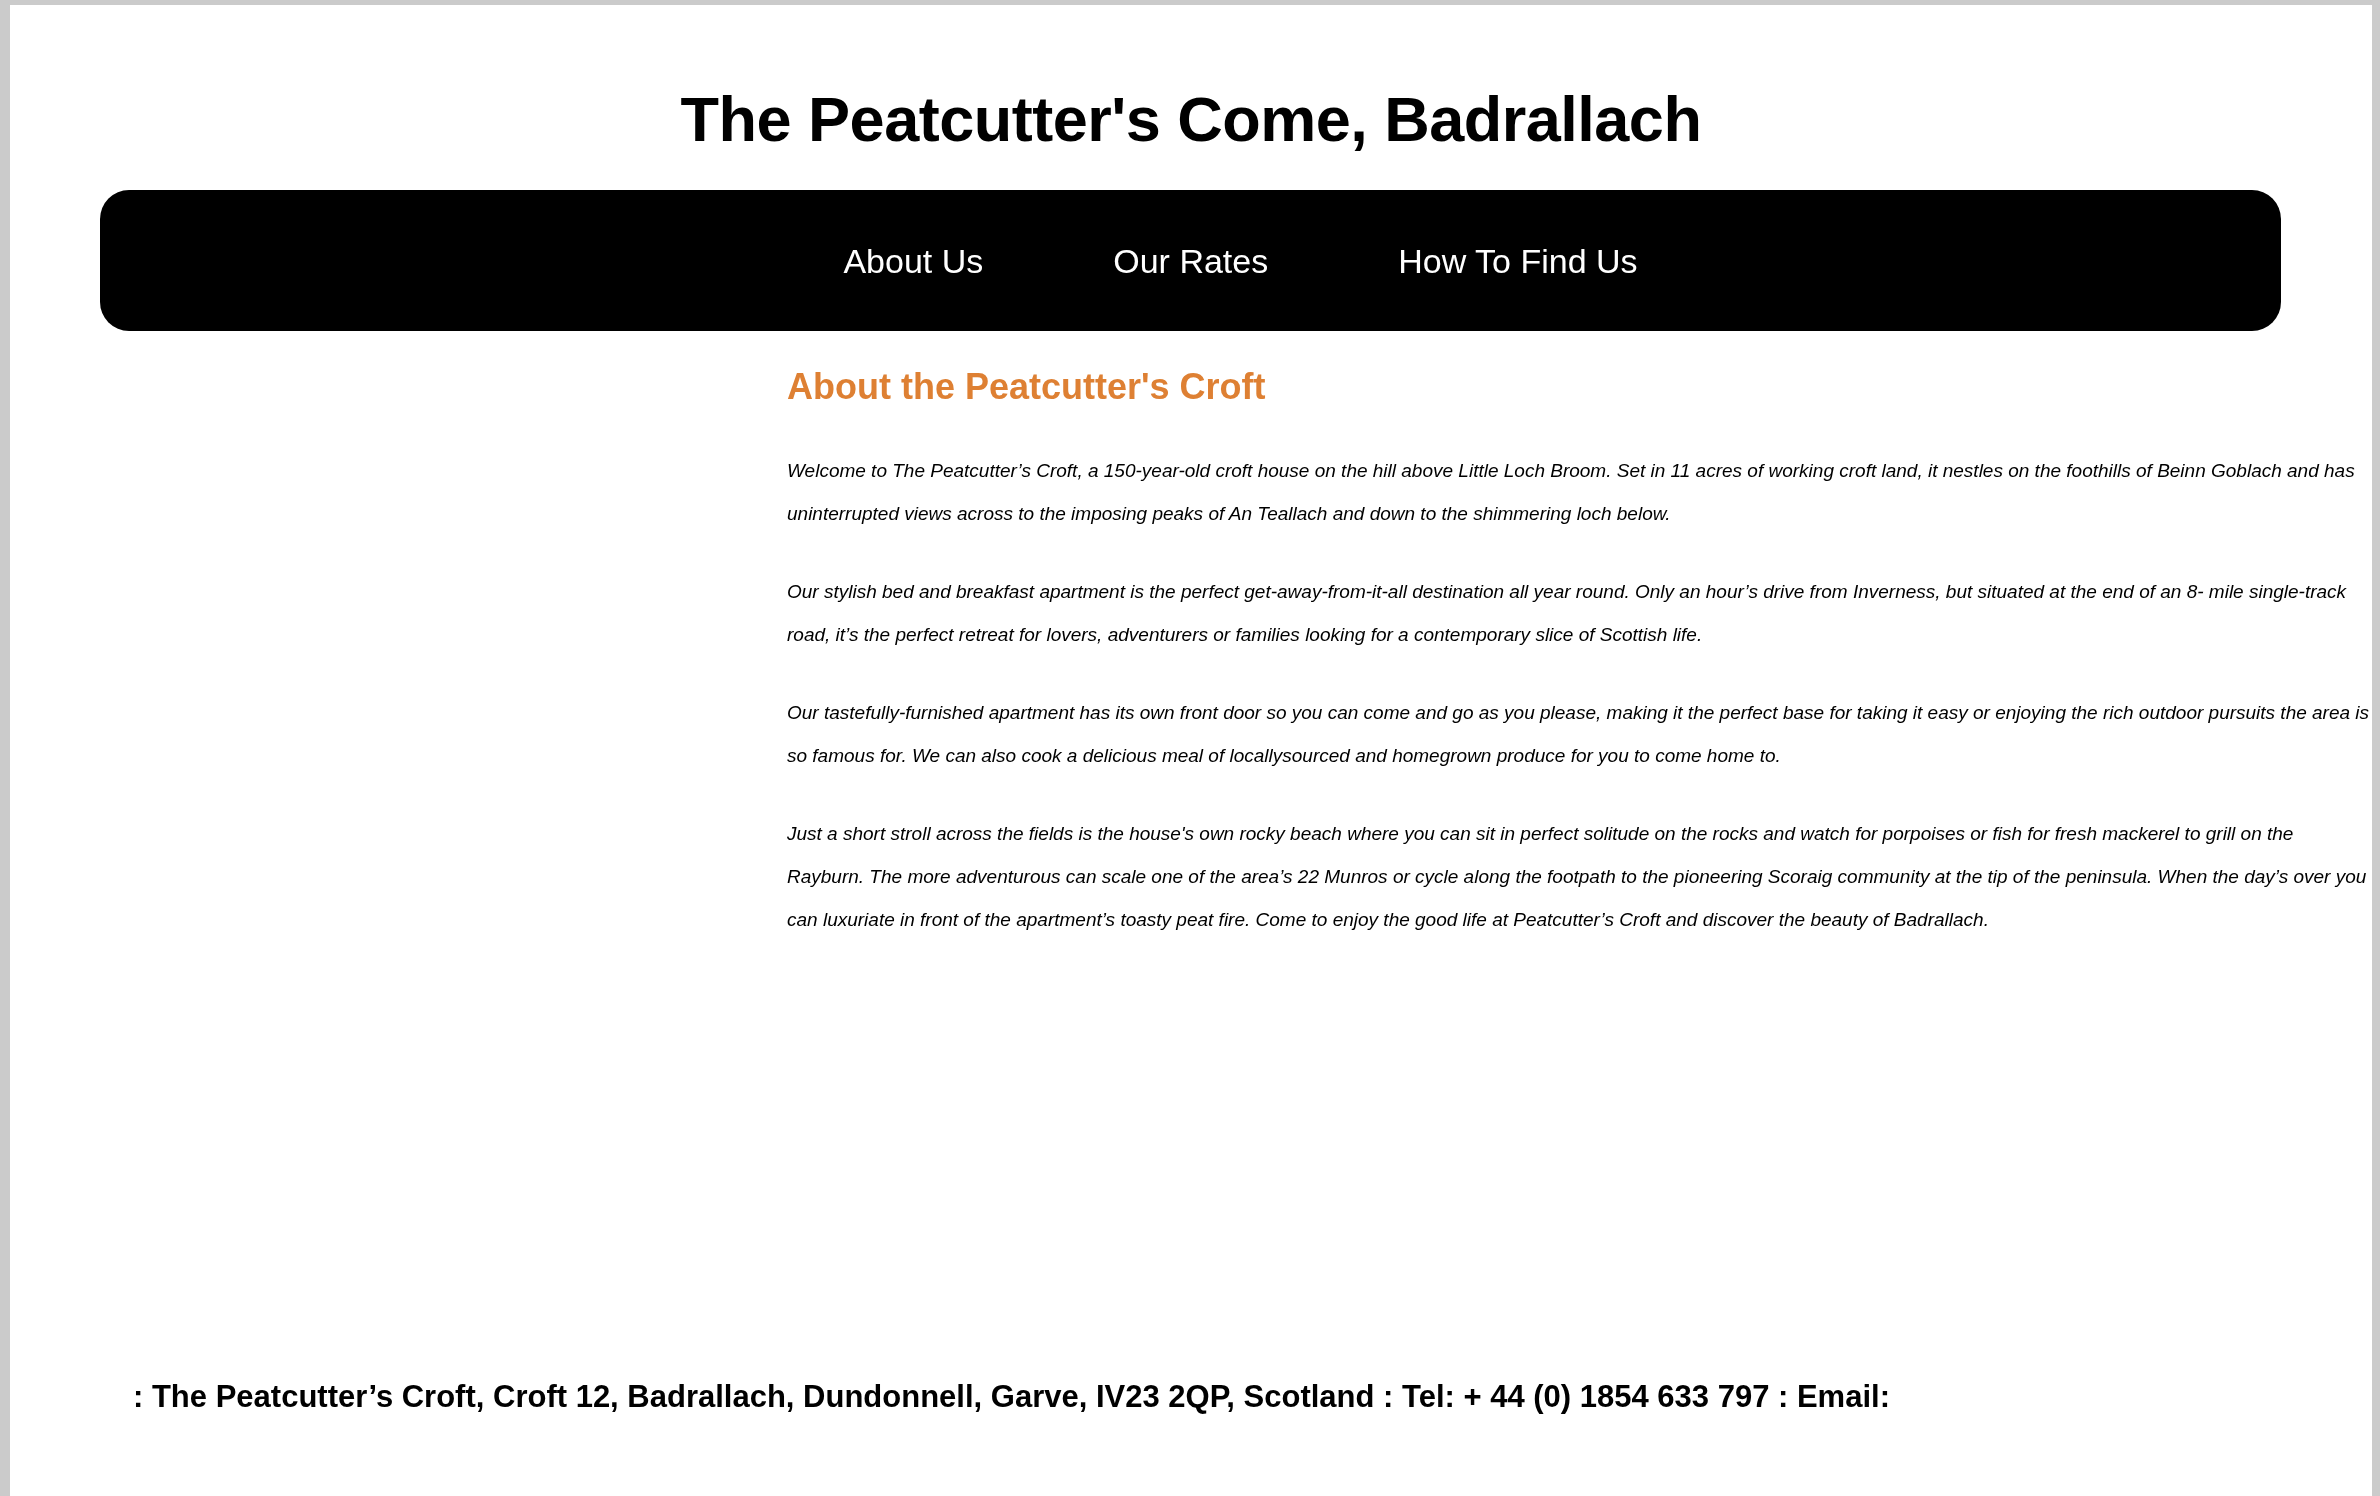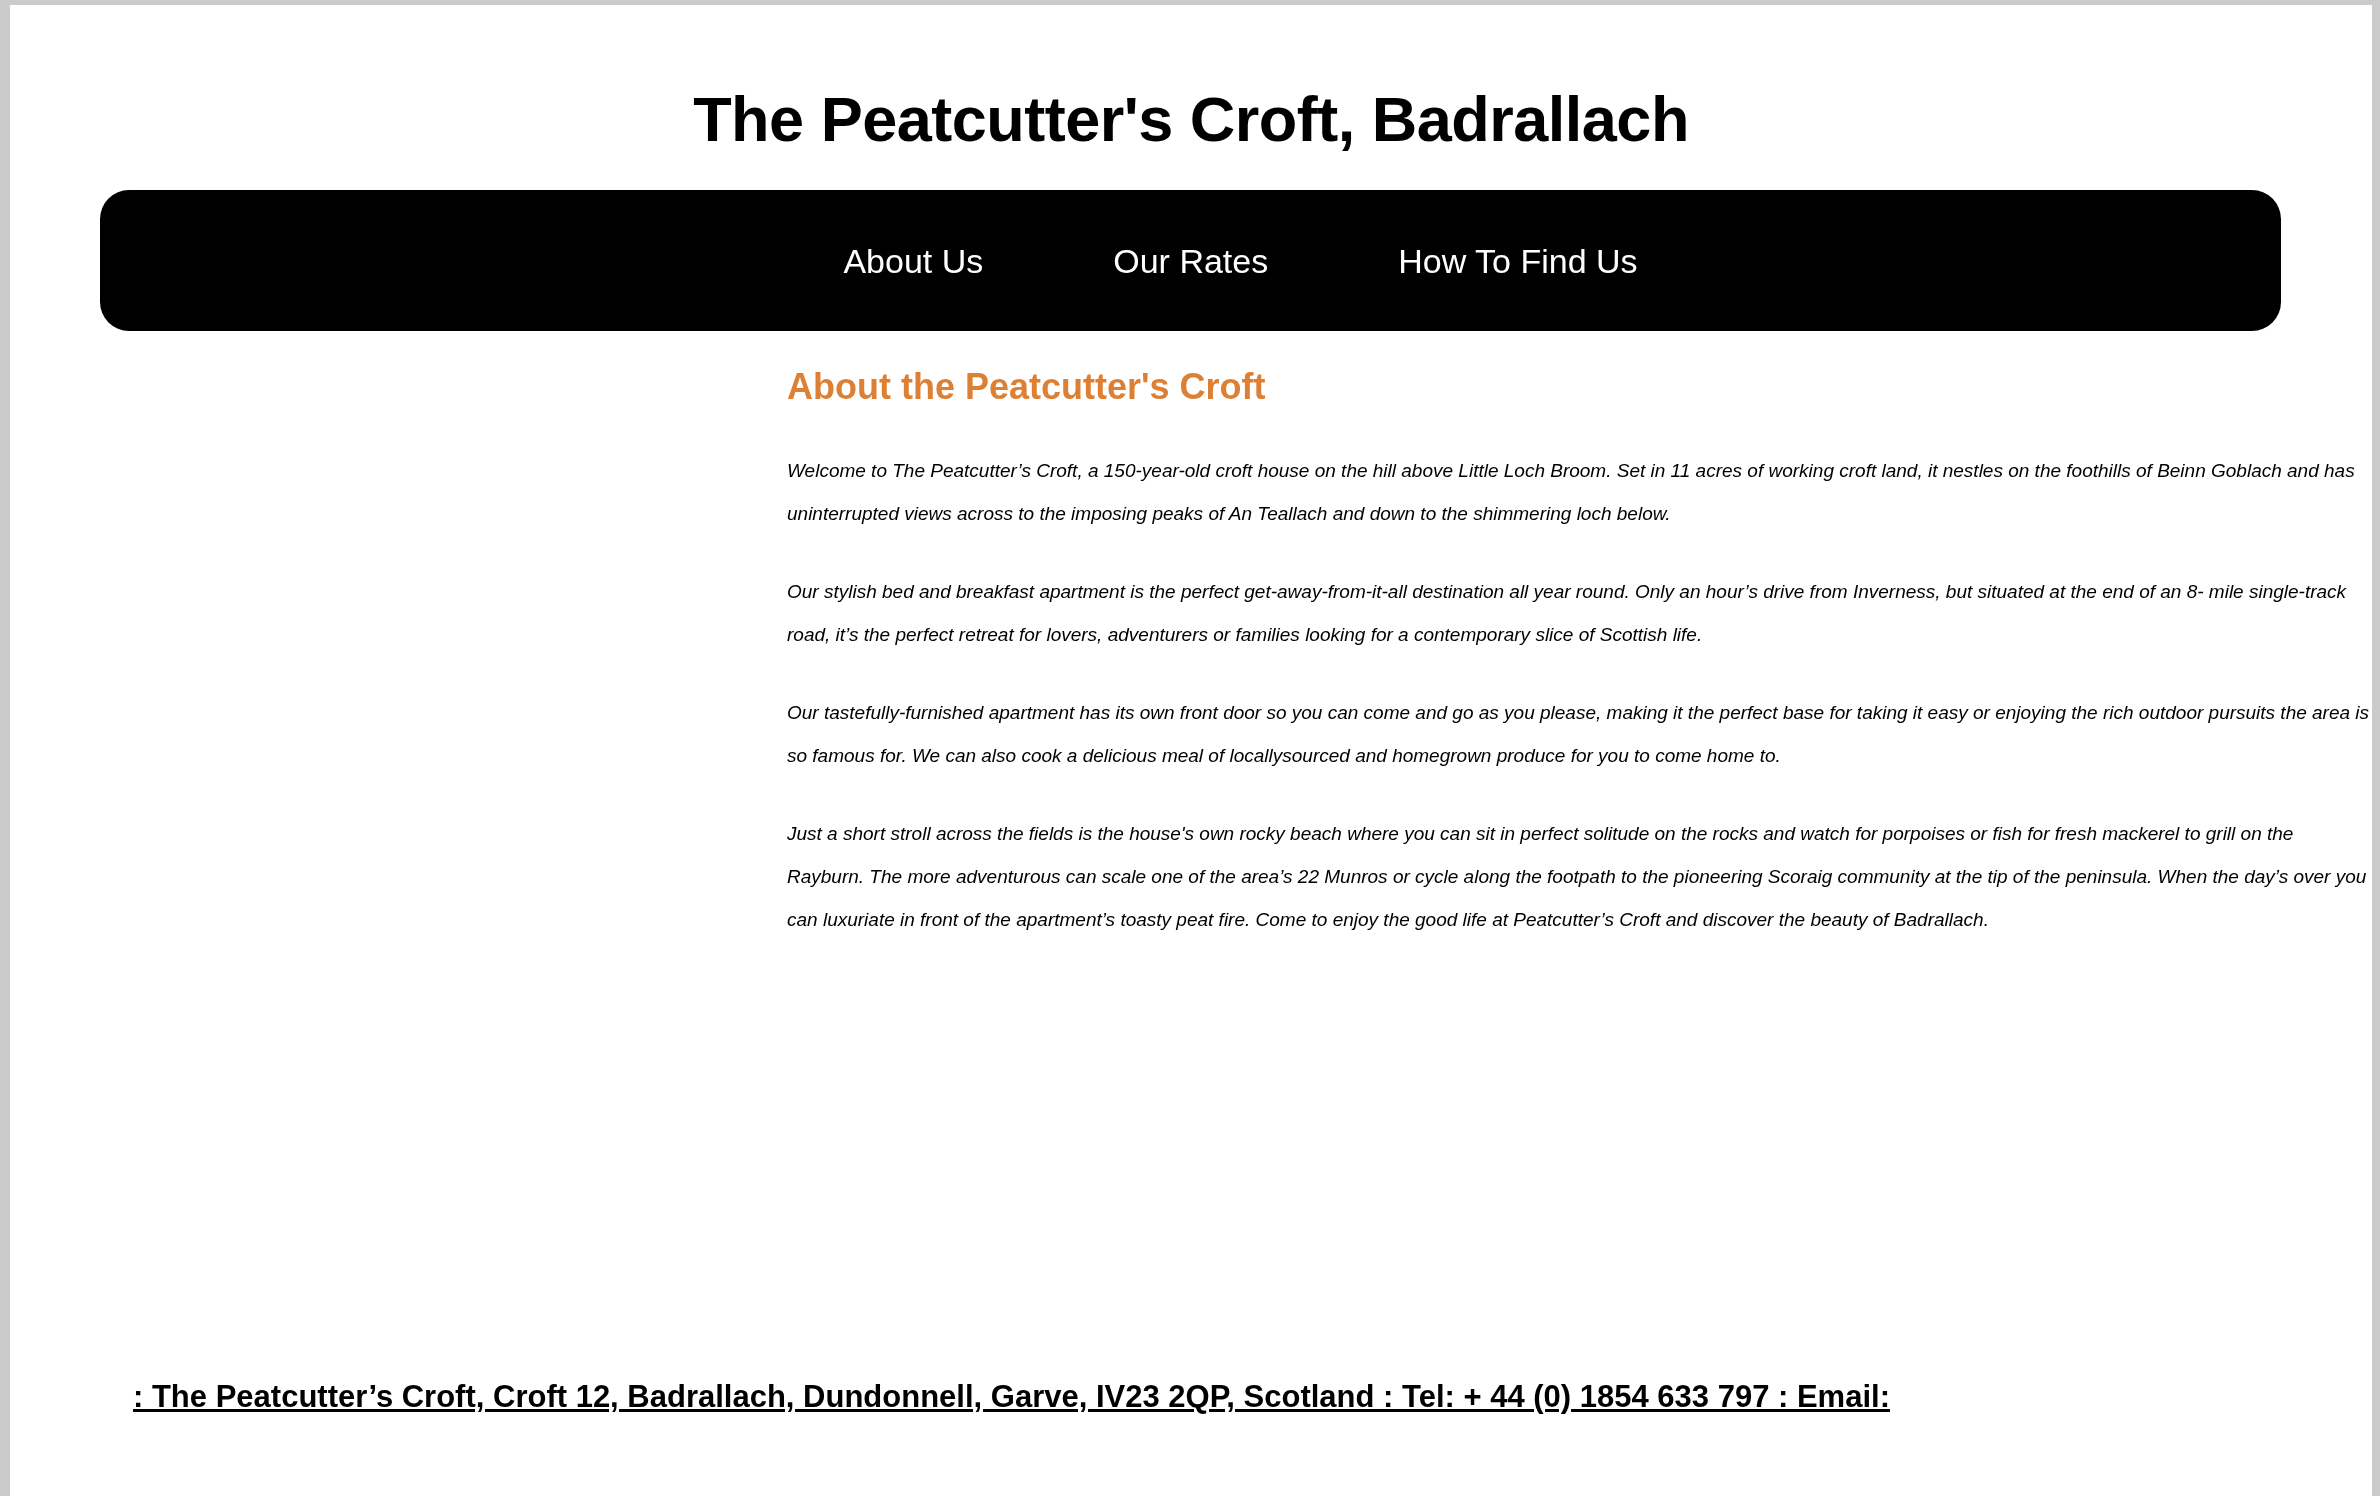--- a/index.html
+++ b/index.html
@@ -79,30 +79,29 @@
     line-height:38px;
     font-weight:bold;
   }
   .footer {
     position:absolute;
     left:123px; top:1373px;
     width:1870px;
     font-size:31px;
     line-height:37px;
     font-weight:bold;
-    text-decoration:underline;
   }
   .footer span { display:block; }
 </style>
 </head>
 <body>
 
 <div class="page">
 
-  <h1 class="site-title">The Peatcutter's Croft, Badrallach</h1>
+  <h1 class="site-title">The Peatcutter's Come, Badrallach</h1>
 
 
   <nav class="navbar">
     <span class="nav-item">About Us</span>
     <span class="nav-item">Our Rates</span>
     <span class="nav-item">How To Find Us</span>
   </nav>
 
   <div class="main">
 

